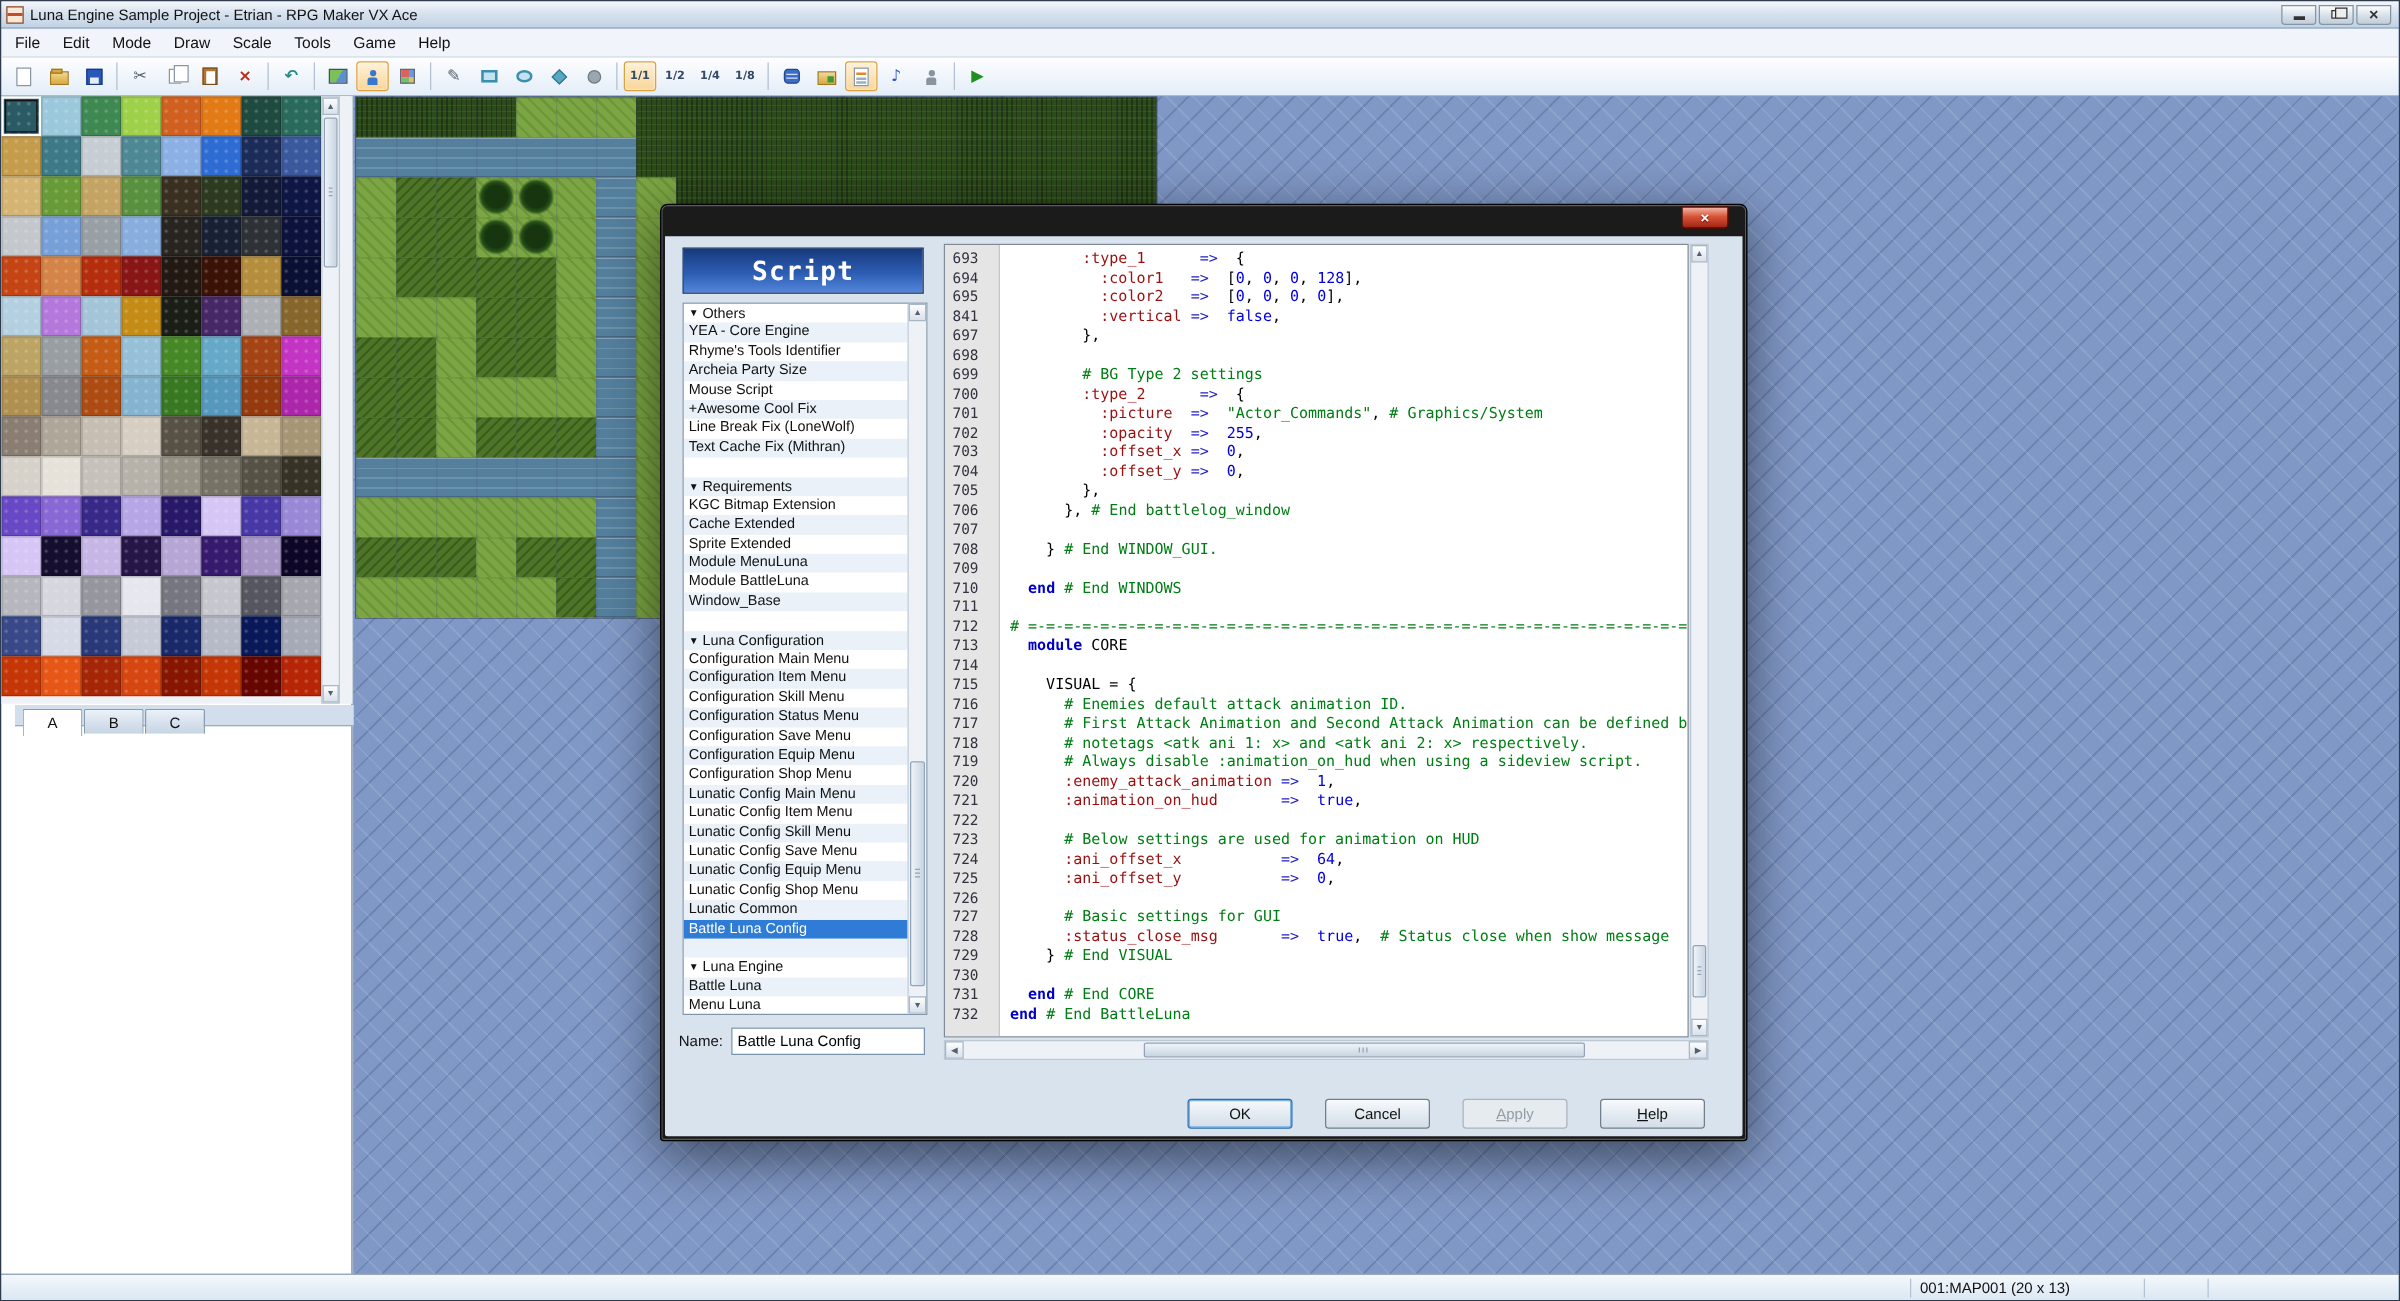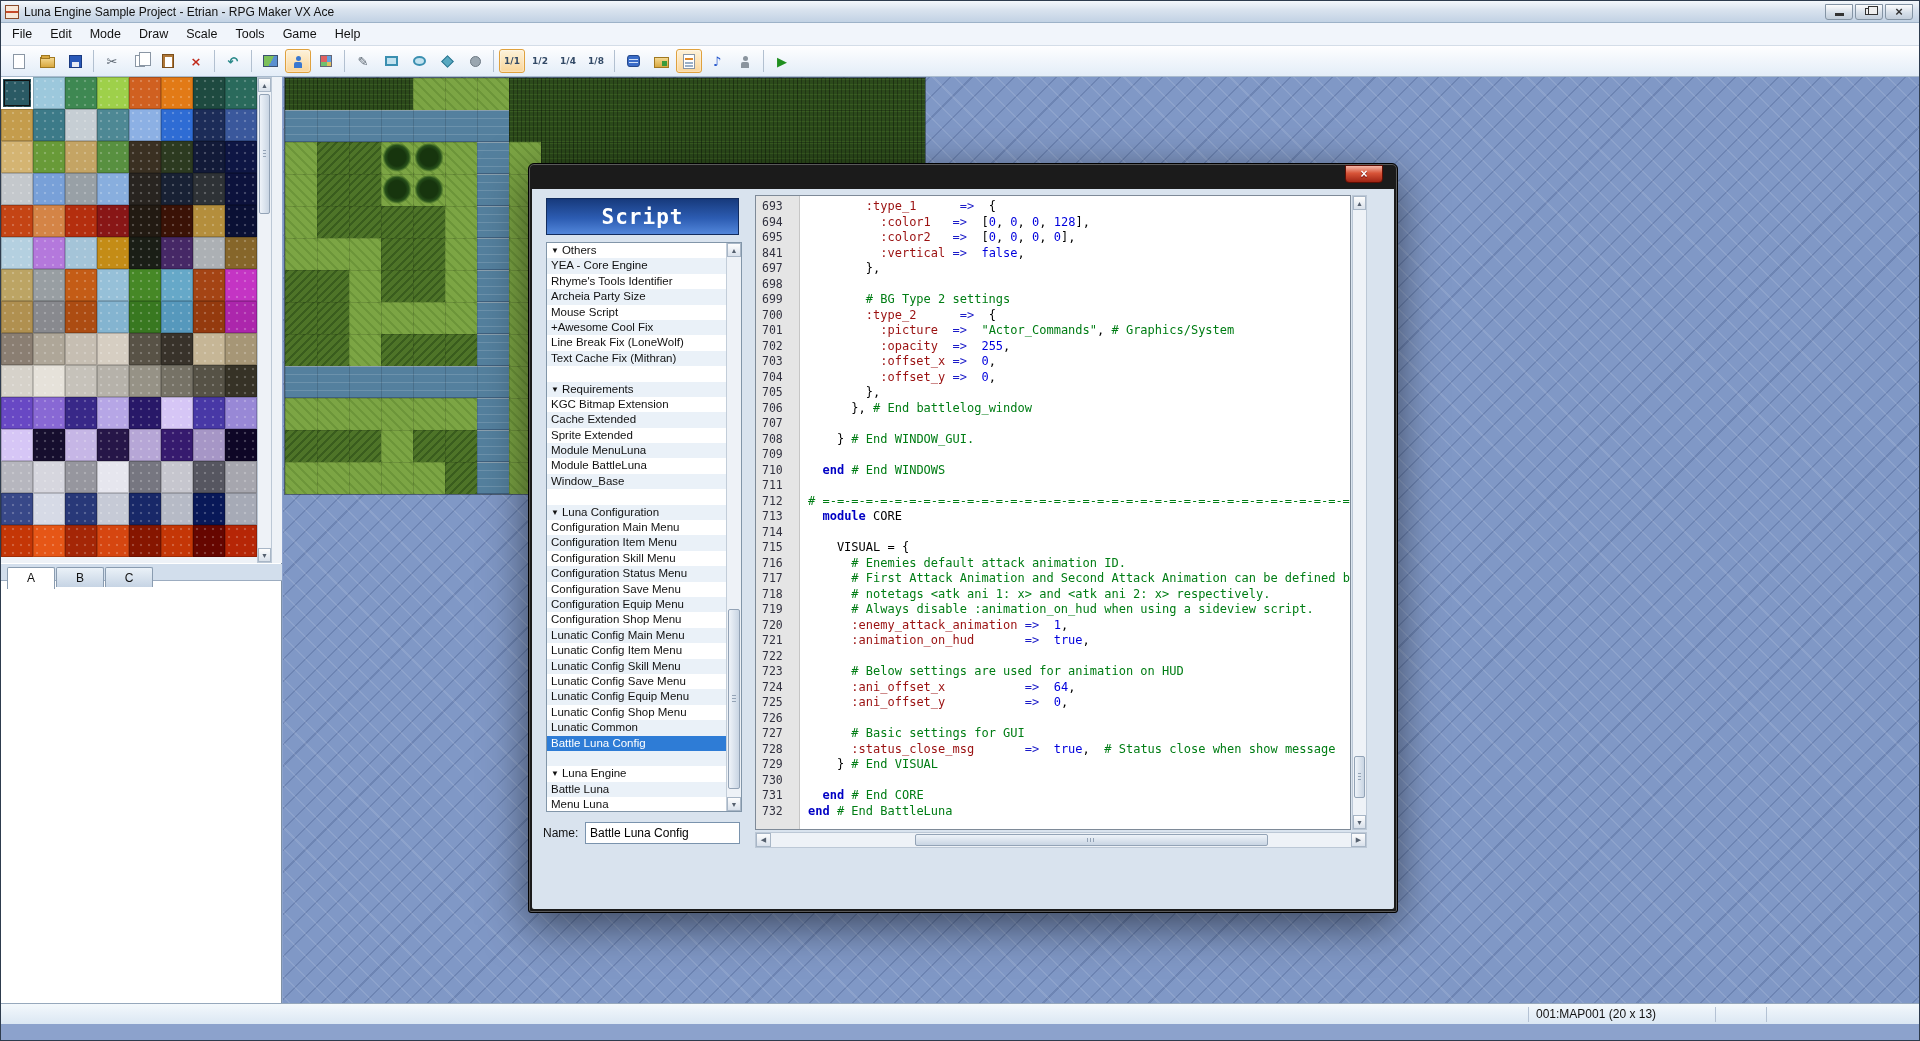--- a/index.html
+++ b/index.html
@@ -68,21 +68,21 @@
     background-image:radial-gradient(rgba(255,255,255,.22) 1px,transparent 1.6px);background-size:8px 8px;
     box-shadow:inset 0 0 0 1px rgba(0,0,0,.18);}
   .ptile.sel{border:2px solid #fff;outline:1px solid #111;outline-offset:-4px;}
   .vscroll{position:absolute;background:#eef2f7;border:1px solid #bcc8d6;}
   .sarrow{position:absolute;left:0;right:0;height:14px;background:linear-gradient(#fdfdfd,#d9e1eb);
     border:1px solid #a8b6c6;display:flex;align-items:center;justify-content:center;font-size:7px;color:#55606e;}
   .sarrow.down{bottom:0;}
   .sthumb{position:absolute;left:1px;right:1px;border:1px solid #93a3b6;border-radius:2px;
     background:linear-gradient(90deg,#eef3f9,#c9d5e3);}
   .sthumb::after{content:"";position:absolute;left:3px;right:3px;top:50%;height:1px;background:#93a3b6;box-shadow:0 -3px 0 #93a3b6,0 3px 0 #93a3b6;margin-top:-1px;}
-  .tabs{position:absolute;left:0;top:487px;width:281px;height:17px;background:#d2deec;border-bottom:1px solid #9cacc0;padding-left:6px;}
+  .tabs{position:absolute;left:11px;top:487px;width:281px;height:17px;background:#d2deec;border-bottom:1px solid #9cacc0;padding-left:6px;}
   .tab{display:inline-block;width:48px;height:20px;margin-top:3px;margin-right:1px;text-align:center;font-size:12px;line-height:20px;
     border:1px solid #8a9cb0;border-bottom:none;background:linear-gradient(#eaf1f8,#c6d4e4);border-radius:2px 2px 0 0;}
   .tab.activetab{background:#fff;height:22px;position:relative;z-index:2;}
   .tree{position:absolute;left:0;top:511px;width:281px;bottom:0;background:#fff;padding-top:5px;font-size:12.5px;}
   .trow{height:20px;display:flex;align-items:center;padding-left:6px;white-space:nowrap;}
   .cube{width:11px;height:11px;margin-right:6px;border:1px solid #8a6a1e;background:linear-gradient(135deg,#f0d060,#c08a2a);}
   .trow.selrow{background:linear-gradient(#4f9bf0,#1f63cc);color:#fff;padding-left:24px;}
   .pageic{width:10px;height:12px;margin-right:6px;background:#fff;border:1px solid #9ab;}
   
   .maparea{position:absolute;left:282px;top:0;right:0;bottom:0;background-color:#8098c6;
@@ -95,21 +95,21 @@
   .mtile{position:absolute;width:32px;height:32px;}
   .mt-G{background-image:repeating-linear-gradient(45deg,rgba(70,110,30,.28) 0 2px,transparent 2px 7px);}
   .mt-H{background-image:repeating-linear-gradient(-45deg,rgba(20,50,10,.35) 0 2px,transparent 2px 6px);}
   .mt-D{background-image:repeating-linear-gradient(90deg,rgba(0,0,0,.28) 0 1px,transparent 1px 4px),
         repeating-linear-gradient(0deg,rgba(90,140,50,.25) 0 1px,transparent 1px 5px);}
   .mt-W{background-image:repeating-linear-gradient(180deg,rgba(255,255,255,.14) 0 1px,transparent 1px 8px);
         box-shadow:inset 0 1px 0 rgba(255,255,255,.35),inset 0 -1px 0 rgba(0,0,30,.25);}
   .mt-T{background-image:radial-gradient(circle at 50% 48%,#17350e 0 38%,#27501a 52%,rgba(39,80,26,0) 63%),
         repeating-linear-gradient(45deg,rgba(70,110,30,.28) 0 2px,transparent 2px 7px);}
   
-  .statusbar{position:absolute;left:0;bottom:16px;right:0;height:21px;
+  .statusbar{position:absolute;left:0;bottom:0;right:0;height:21px;
     background:linear-gradient(#f3f8fc,#dbe7f3);border-top:1px solid #96a8bc;
     display:flex;align-items:center;font-size:12px;}
   .ssep{width:1px;height:15px;background:#b4c2d4;}
   .ssec{height:100%;display:flex;align-items:center;padding-left:7px;}
   
   .dialog{position:absolute;left:527px;top:162px;width:870px;height:750px;
     background:#1b1b1b;border:1px solid #000;border-radius:6px 6px 3px 3px;padding:3px;
     box-shadow:0 12px 45px rgba(0,0,0,.55),inset 0 0 0 1px rgba(255,255,255,.28);}
   .dlg-title{height:22px;color:#fff;font-size:12px;display:flex;align-items:center;padding-left:8px;
     background:linear-gradient(#757575,#3c3c3c 45%,#161616);border-radius:4px 4px 0 0;text-shadow:0 1px 2px #000;}
@@ -783,16 +783,22 @@
           <div class="sarrow">▲</div>
           <div class="sarrow down">▼</div>
           <div class="sthumb" style="top:560px;height:42px;"></div>
         </div>
       </div>
       <div class="chs">
         <div class="harrow" style="left:0;">◀</div>
         <div class="harrow" style="right:0;">▶</div>
         <div class="hthumb" style="left:26%;width:58%;"></div>
       </div>
+      <div class="btnrow" id="btnrow">
+          <div class="btn default">OK</div>
+          <div class="btn">Cancel</div>
+          <div class="btn disabled"><u>A</u>pply</div>
+          <div class="btn"><u>H</u>elp</div>
+        </div>
     </div>
   </div>
 
 </div>
 
 </body></html>

